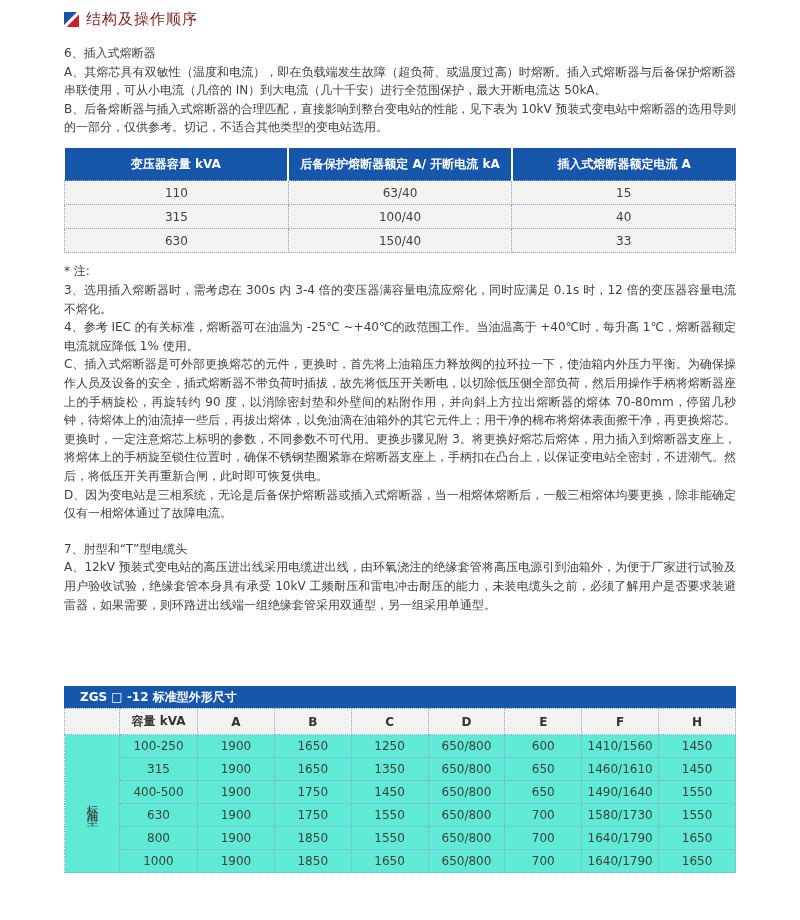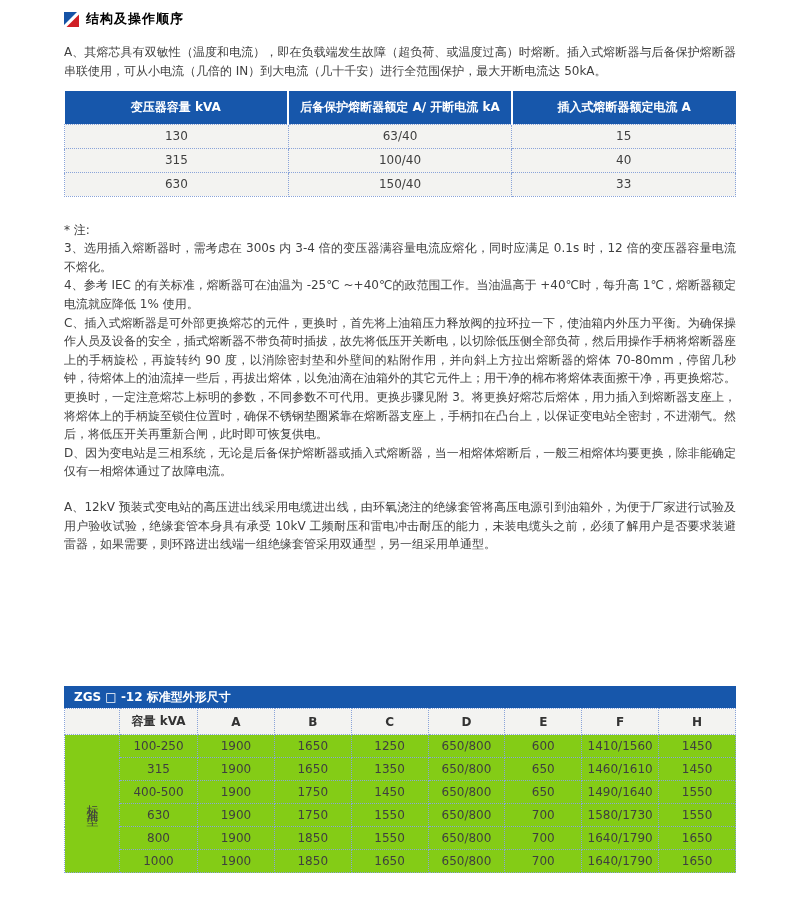--- a/index.html
+++ b/index.html
@@ -3,44 +3,44 @@
 <meta charset="utf-8">
 <style>
   * { margin:0; padding:0; box-sizing:border-box; }
   html,body { width:800px; height:920px; background:#ffffff; overflow:hidden;
     font-family:"DejaVu Sans","Liberation Sans",sans-serif; }
   .page { position:relative; width:800px; height:920px; background:#fff; }
   .flow-top { position:absolute; top:10px; left:64px; width:672px; max-height:656px; overflow:hidden; }
   .flow-bottom { position:absolute; top:672px; left:64px; width:672px; }
 
   .sec-header { display:flex; align-items:center; gap:7px; margin-bottom:15px; }
-  .sec-title { color:#000000; font-size:13px; font-weight:bold; letter-spacing:1px; }
+  .sec-title { color:#7f1d1d; font-size:15px; font-weight:normal; letter-spacing:1px; }
   .flag { width:15px; height:15px; flex:0 0 auto; }
 
   .para { font-size:12px; line-height:1.55; color:#3f3f3f; text-align:justify; }
   .block { margin-bottom:11px; }
 
   
   table { border-collapse:collapse; width:672px; table-layout:fixed; }
-  .t1 { margin-bottom:24px; }
+  .t1 { margin-bottom:9px; }
   .t1 th { background:#1757ab; color:#ffffff; font-size:12px; font-weight:bold;
     height:33px; text-align:center; border-right:2px solid #ffffff; }
   .t1 th:last-child { border-right:none; }
   .t1 td { background:#f3f3f1; color:#3f3f3f; font-size:12px; height:24px;
     text-align:center; border:1px dotted #8aa4d9; }
 
   .notes { margin-bottom:17px; }
   .cable { margin-bottom:0; }
 
   
   .t2-title { width:672px; height:22px; line-height:22px; background:#1757ab; color:#fff;
-    font-size:12px; font-weight:bold; padding-left:10px; margin-top:14px; }
+    font-size:12px; font-weight:bold; padding-left:16px; margin-top:14px; }
   .t2 th { background:#f3f3f1; color:#333; font-size:12px; font-weight:bold; height:26px;
     border:1px dotted #8aa4d9; }
-  .t2 td { background:#84cc16; color:#3f3f3f; font-size:12px; height:23px;
+  .t2 td { background:#5eead4; color:#3f3f3f; font-size:12px; height:23px;
     text-align:center; border:1px dotted #8aa4d9; }
   .t2 .grp { width:55px; }
   .t2 col.c-cap { width:78px; }
   .vlabel { writing-mode:vertical-rl; text-orientation:upright; font-size:12px;
     color:#3f3f3f; letter-spacing:5px; }
 </style>
 </head>
 <body>
 
 <div class="page">
@@ -49,34 +49,36 @@
 
     <div class="sec-header">
       <svg class="flag" viewBox="0 0 15 15">
         <polygon points="0,0 13,0 0,13" fill="#1553a6"></polygon>
         <polygon points="15,2.5 15,15 2.5,15" fill="#cf1f25"></polygon>
       </svg>
       <span class="sec-title">结构及操作顺序</span>
     </div>
 
     <div class="block">
+      <p class="para">6、插入式熔断器</p>
       <p class="para">A、其熔芯具有双敏性（温度和电流），即在负载端发生故障（超负荷、或温度过高）时熔断。插入式熔断器与后备保护熔断器串联使用，可从小电流（几倍的 IN）到大电流（几十千安）进行全范围保护，最大开断电流达 50kA。</p>
+      <p class="para">B、后备熔断器与插入式熔断器的合理匹配，直接影响到整台变电站的性能，见下表为 10kV 预装式变电站中熔断器的选用导则的一部分，仅供参考。切记，不适合其他类型的变电站选用。</p>
     </div>
 
     <table class="t1">
       <thead>
         <tr>
           <th>变压器容量 kVA</th>
           <th>后备保护熔断器额定 A/ 开断电流 kA</th>
           <th>插入式熔断器额定电流 A</th>
         </tr>
       </thead>
       <tbody>
         <tr>
-          <td>130</td>
+          <td>110</td>
           <td>63/40</td>
           <td>15</td>
         </tr>
         <tr>
           <td>315</td>
           <td>100/40</td>
           <td>40</td>
         </tr>
         <tr>
           <td>630</td>
@@ -88,20 +90,21 @@
 
     <div class="notes">
       <p class="para">* 注:</p>
       <p class="para">3、选用插入熔断器时，需考虑在 300s 内 3-4 倍的变压器满容量电流应熔化，同时应满足 0.1s 时，12 倍的变压器容量电流不熔化。</p>
       <p class="para">4、参考 IEC 的有关标准，熔断器可在油温为 -25℃ ~+40℃的政范围工作。当油温高于 +40℃时，每升高 1℃，熔断器额定电流就应降低 1% 使用。</p>
       <p class="para">C、插入式熔断器是可外部更换熔芯的元件，更换时，首先将上油箱压力释放阀的拉环拉一下，使油箱内外压力平衡。为确保操作人员及设备的安全，插式熔断器不带负荷时插拔，故先将低压开关断电，以切除低压侧全部负荷，然后用操作手柄将熔断器座上的手柄旋松，再旋转约 90 度，以消除密封垫和外壁间的粘附作用，并向斜上方拉出熔断器的熔体 70-80mm，停留几秒钟，待熔体上的油流掉一些后，再拔出熔体，以免油滴在油箱外的其它元件上；用干净的棉布将熔体表面擦干净，再更换熔芯。更换时，一定注意熔芯上标明的参数，不同参数不可代用。更换步骤见附 3。将更换好熔芯后熔体，用力插入到熔断器支座上，将熔体上的手柄旋至锁住位置时，确保不锈钢垫圈紧靠在熔断器支座上，手柄扣在凸台上，以保证变电站全密封，不进潮气。然后，将低压开关再重新合闸，此时即可恢复供电。</p>
       <p class="para">D、因为变电站是三相系统，无论是后备保护熔断器或插入式熔断器，当一相熔体熔断后，一般三相熔体均要更换，除非能确定仅有一相熔体通过了故障电流。</p>
     </div>
 
     <div class="cable">
+      <p class="para">7、肘型和“T”型电缆头</p>
       <p class="para">A、12kV 预装式变电站的高压进出线采用电缆进出线，由环氧浇注的绝缘套管将高压电源引到油箱外，为便于厂家进行试验及用户验收试验，绝缘套管本身具有承受 10kV 工频耐压和雷电冲击耐压的能力，未装电缆头之前，必须了解用户是否要求装避雷器，如果需要，则环路进出线端一组绝缘套管采用双通型，另一组采用单通型。</p>
 
     </div>
 
   </div>
 
   <div class="flow-bottom">
 
 
     <div class="t2-title">ZGS □ -12 标准型外形尺寸</div>

